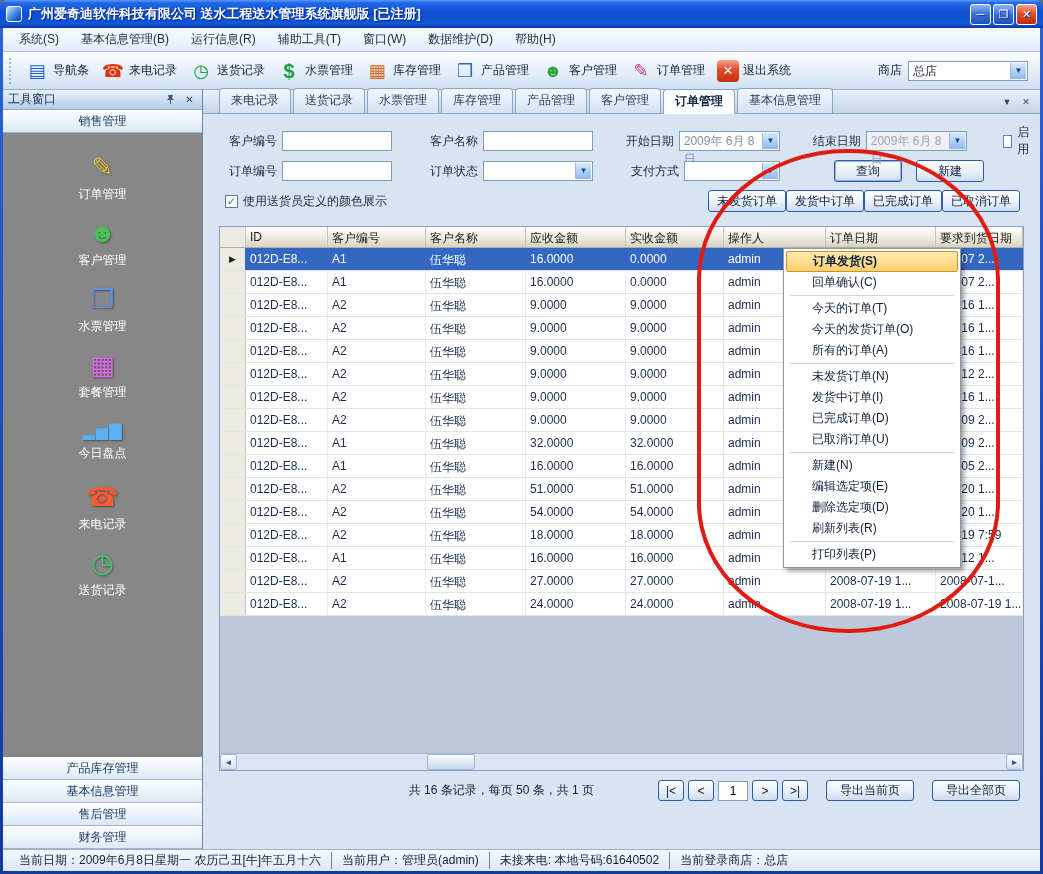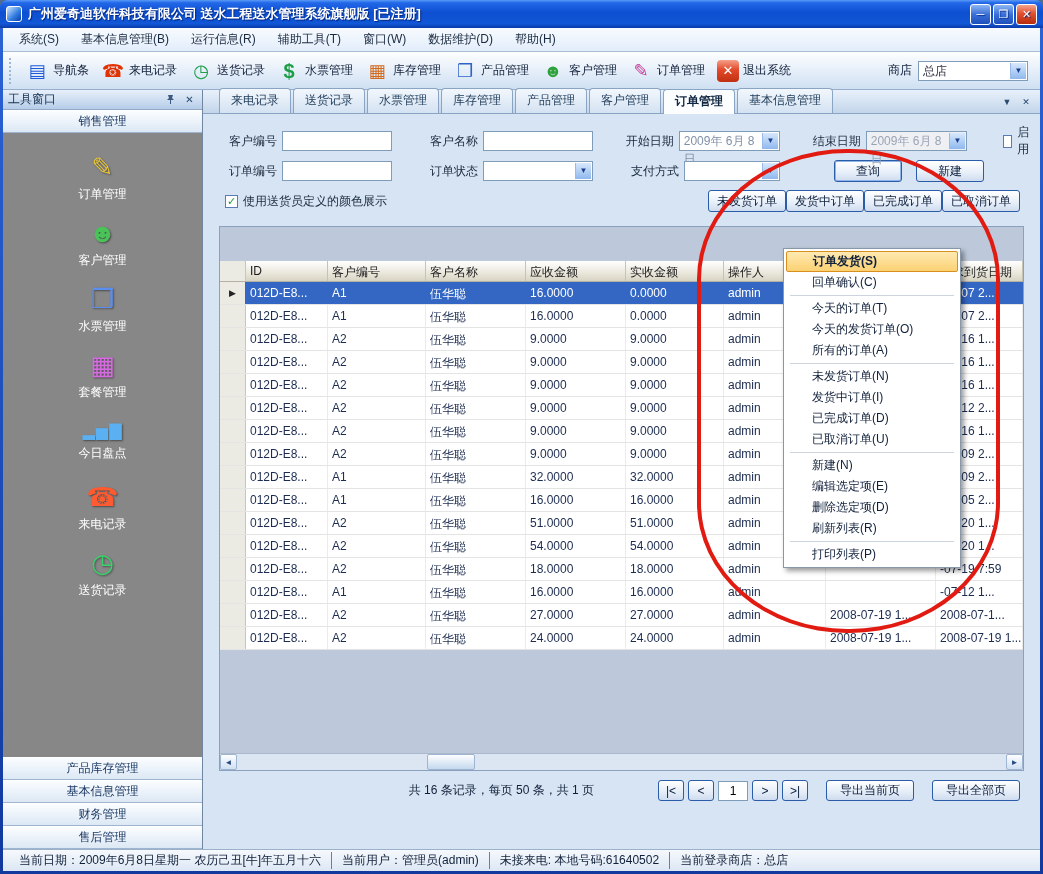--- a/index.html
+++ b/index.html
@@ -84,21 +84,21 @@
   .xp-btn.default { box-shadow:inset 0 0 0 1px #8fb4ea; }
   .cb { width:13px; height:13px; border:1px solid #5a7bb4; background:#fff; display:inline-flex;
         align-items:center; justify-content:center; font-size:11px; font-weight:bold; color:#1c9e3a; margin-right:5px; }
   .cb-lbl { color:#1a2a40; }
   .status-btns { margin-left:auto; display:flex; padding-right:4px; }
 
   
   .gridbox { margin:6px 16px 0; height:545px; display:flex; flex-direction:column;
              border:1px solid #8aa0bd; background:#bdc9da; overflow:hidden; }
   .grid-head { display:flex; height:21px; background:linear-gradient(#ffffff,#eae7db 60%,#d8d4c4);
-               border-bottom:1px solid #b5b1a2; flex:0 0 auto;margin-top:34px; }
+               border-bottom:1px solid #b5b1a2; flex:0 0 auto; }
   .gh-cell { border-right:1px solid #c6c2b4; padding:3px 4px; color:#1a1a1a; white-space:nowrap; overflow:hidden; }
   .grid-rows { flex:0 0 auto; }
   .grid-row { display:flex; height:23px; background:#fff; border-bottom:1px solid #e4e4e4; }
   .g-cell { padding:4px; border-right:1px solid #ebebeb; white-space:nowrap; overflow:hidden; color:#1c2c50; }
   .csel { flex:0 0 26px; background:#ecebe3 !important; border-right:1px solid #c9c5b8; color:#222 !important;
           display:flex; align-items:center; justify-content:center; font-size:9px; padding:0; }
   .c1{flex:0 0 82px} .c2{flex:0 0 98px} .c3{flex:0 0 100px} .c4{flex:0 0 100px}
   .c5{flex:0 0 98px} .c6{flex:0 0 102px} .c7{flex:0 0 110px} .c8{flex:1 1 auto; min-width:0;}
   .grid-row.selected .g-cell { background:#3467c4; color:#fff; border-right-color:#3467c4; }
   .grid-filler { flex:1; background:#bdc9da; }
@@ -232,21 +232,21 @@
 
           <div class="tb-btn">
             <span class="tb-ic ic-exit">
               <span>✕</span>
             </span>
             <span>退出系统</span>
           </div>
         </div>
       <div class="store">
         <span>商店</span>
-        <div class="combo" style="width:110px">
+        <div class="combo" style="width:120px">
           <span>总店</span>
           <span class="arrow">▼</span>
         </div>
       </div>
     </div>
 
     <div class="content">
 
       <div class="sidebar">
         <div class="tw-header">
@@ -296,23 +296,23 @@
               <span class="side-ic sic-clock"><span>◷</span></span>
               <span>送货记录</span>
             </div>
           </div>
         <div>
 
             <div class="section-btn">产品库存管理</div>
 
             <div class="section-btn">基本信息管理</div>
 
+            <div class="section-btn">售后管理</div>
+
             <div class="section-btn">财务管理</div>
-
-            <div class="section-btn">售后管理</div>
           </div>
       </div>
 
       <div class="main">
 
         <div class="tabstrip">
           <div style="display:flex;align-items:flex-end">
 
               <div class="tab">来电记录</div>
 

